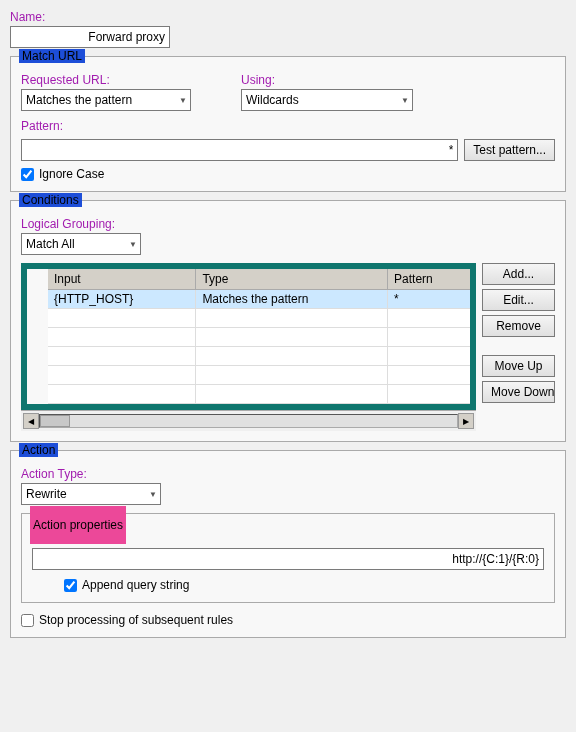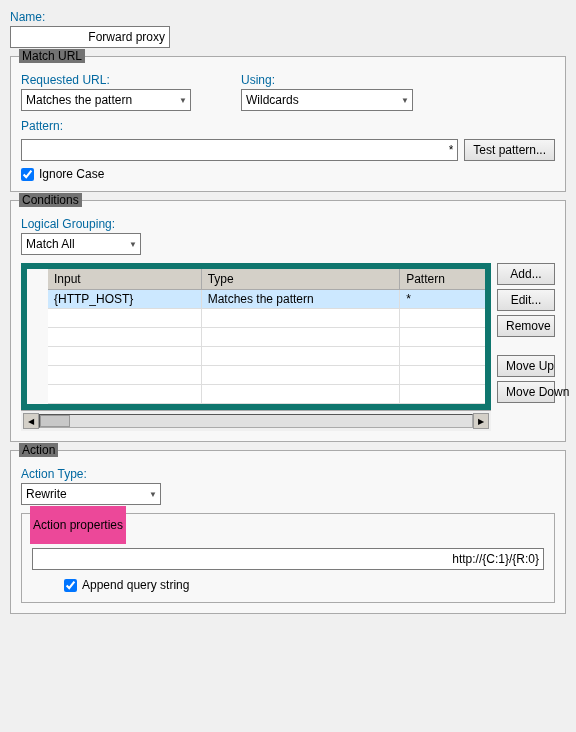--- a/index.html
+++ b/index.html
@@ -8,21 +8,21 @@
       font-size: 12px;
       background: #f0f0f0;
       color: #000;
       padding: 10px;
       width: 576px;
       min-height: 732px;
     }
     .field-label {
       font-size: 12px;
       margin-bottom: 2px;
-      color: #0369a1;
+      color: #a21caf;
     }
     .text-input {
       border: 1px solid #7a7a7a;
       background: #fff;
       padding: 2px 4px;
       font-size: 12px;
       height: 22px;
       text-align: right;
     }
     .name-input {
@@ -32,21 +32,21 @@
       border: 1px solid #aaa;
       padding: 8px 10px 10px 10px;
       margin-bottom: 8px;
       position: relative;
       background: #f8f8f8;
     }
     .section-title {
       position: absolute;
       top: -8px;
       left: 8px;
-      background: #737373;
+      background: #1d4ed8;
       padding: 0 3px;
       font-size: 12px;
       color: #000;
     }
     .row {
       display: flex;
       align-items: flex-start;
       gap: 10px;
     }
     .col {
@@ -182,21 +182,21 @@
       justify-content: center;
       font-size: 8px;
       cursor: pointer;
     }
     .btn-stack {
       display: flex;
       flex-direction: column;
       gap: 4px;
     }
     .btn-stack .btn {
-      width: 58px;
+      width: 73px;
       text-align: center;
     }
     .action-properties-box {
       border: 1px solid #aaa;
       padding: 8px 10px 10px 10px;
       margin-top: 8px;
       position: relative;
       background: #f8f8f8;
     }
     .action-properties-title {
@@ -351,14 +351,18 @@
       <span class="action-properties-title">Action properties</span>
       <div style="margin-top:6px;">
         <div class="field-label">Rewrite URL:</div>
         <input type="text" class="text-input rewrite-url-input" value="http://{C:1}/{R:0}" style="">
         <div class="checkbox-row" style="margin-top:8px;margin-left:32px;">
           <input type="checkbox" id="appendQuery" checked="" style="">
           <label for="appendQuery">Append query string</label>
         </div>
       </div>
     </div>
+    <div class="stop-processing-row">
+      <input type="checkbox" id="stopProcessing" style="">
+      <label for="stopProcessing">Stop processing of subsequent rules</label>
+    </div>
   </div>
 </div>
 
 </body></html>

